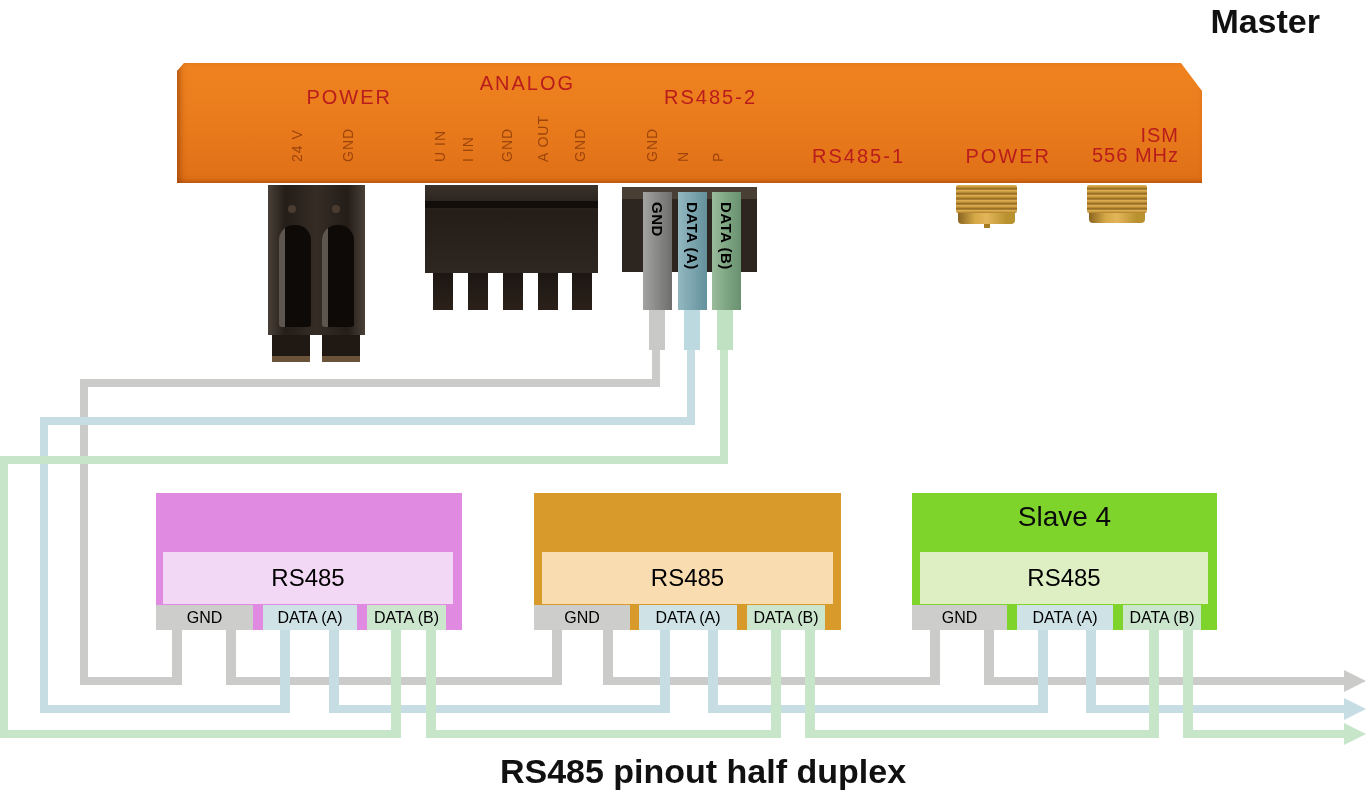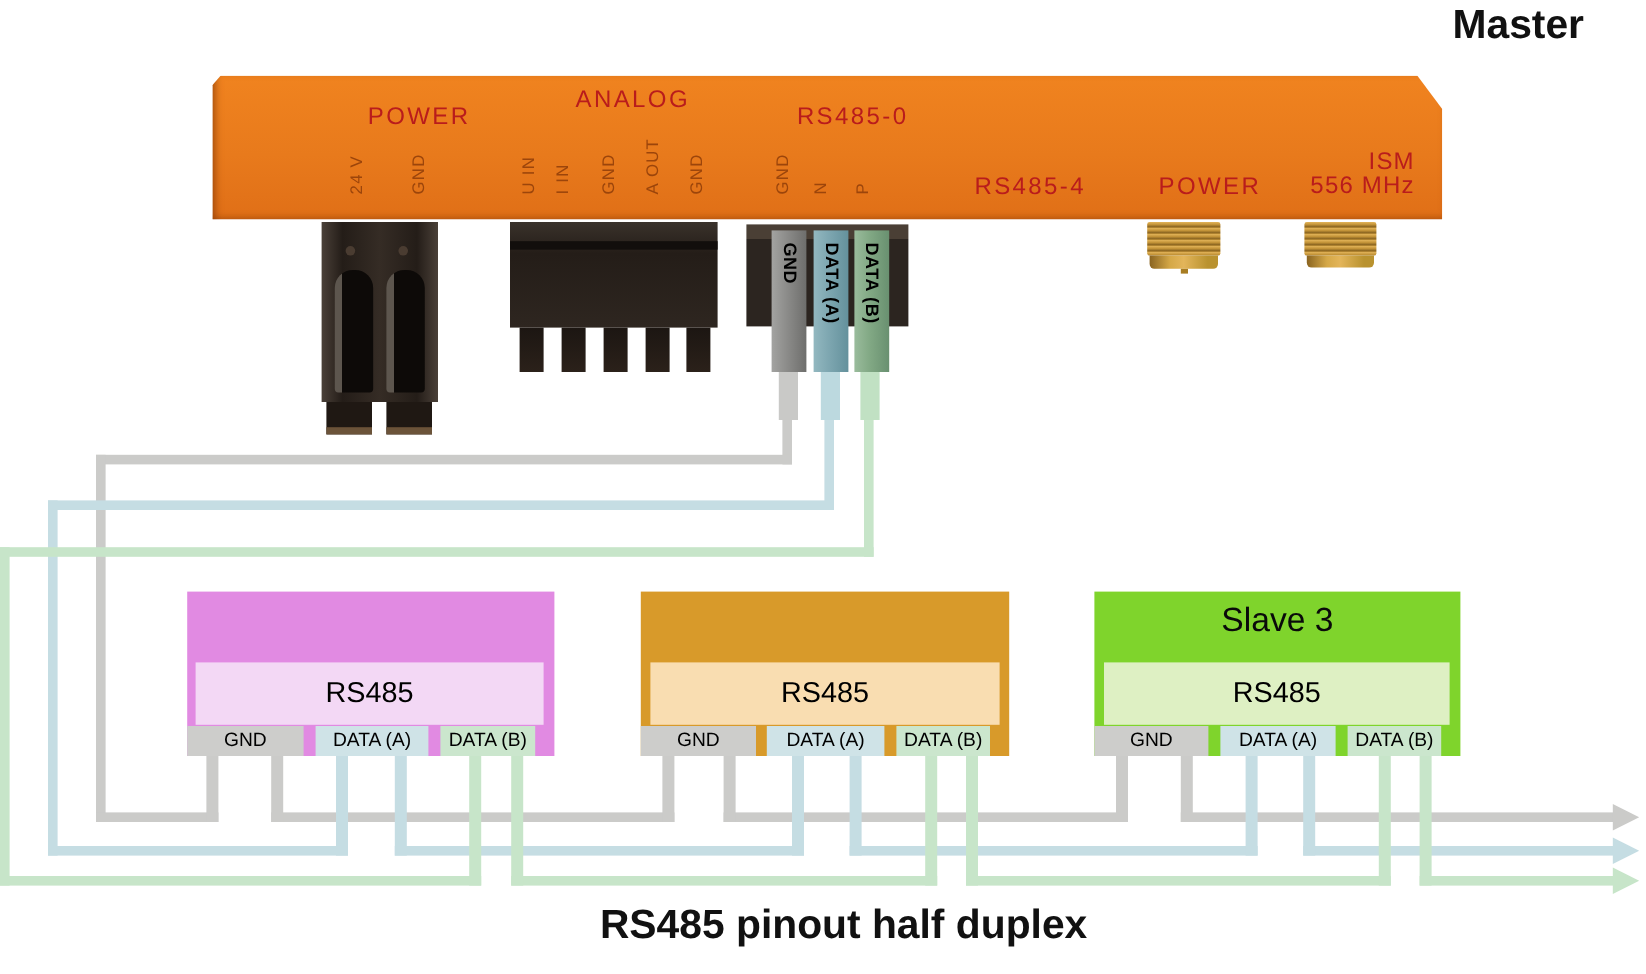--- a/index.html
+++ b/index.html
@@ -91,22 +91,22 @@
   <div class="wire" style="left:984px;top:628px;width:10px;height:57px;background:#cbcbc9;"></div>
   <div class="wire" style="left:1038px;top:628px;width:10px;height:85px;background:#c5dde3;"></div>
   <div class="wire" style="left:1086px;top:628px;width:10px;height:85px;background:#c5dde3;"></div>
   <div class="wire" style="left:1149px;top:628px;width:10px;height:110px;background:#c7e5c9;"></div>
   <div class="wire" style="left:1183px;top:628px;width:10px;height:110px;background:#c7e5c9;"></div>
 
   <div class="master-box"></div>
 
   <div class="sec-label" style="left:252px;top:86px;">POWER</div>
   <div class="sec-label" style="left:435px;top:72px;">ANALOG</div>
-  <div class="sec-label" style="left:617px;top:86px;">RS485-0</div>
-  <div class="sec-label" style="left:765px;top:145px;">RS485-4</div>
+  <div class="sec-label" style="left:617px;top:86px;">RS485-2</div>
+  <div class="sec-label" style="left:765px;top:145px;">RS485-1</div>
   <div class="sec-label" style="left:911px;top:145px;">POWER</div>
   <div class="sec-label" style="left:1039px;top:124px;letter-spacing:1px;">ISM</div>
   <div class="sec-label" style="left:1039px;top:144px;letter-spacing:1px;">556 MHz</div>
 
   <div class="vlabel" style="left:272px;top:129px;">24 V</div>
   <div class="vlabel" style="left:323px;top:129px;">GND</div>
   <div class="vlabel" style="left:415px;top:129px;">U IN</div>
   <div class="vlabel" style="left:443px;top:129px;">I IN</div>
   <div class="vlabel" style="left:482px;top:129px;">GND</div>
   <div class="vlabel" style="left:518px;top:129px;">A OUT</div>
@@ -154,19 +154,19 @@
   <div class="pin-label" style="left:263px;width:94px;background:#cfe3e7;">DATA (A)</div>
   <div class="pin-label" style="left:367px;width:79px;background:#cbe6cd;">DATA (B)</div>
 
   <div class="abs" style="left:534px;top:493px;width:307px;height:137px;background:#d89a2a;"></div>
   <div class="module-box" style="left:542px;width:291px;background:#f9ddb1;">RS485</div>
   <div class="pin-label" style="left:534px;width:96px;background:#cdcdcb;">GND</div>
   <div class="pin-label" style="left:639px;width:98px;background:#cfe3e7;">DATA (A)</div>
   <div class="pin-label" style="left:747px;width:78px;background:#cbe6cd;">DATA (B)</div>
 
   <div class="abs" style="left:912px;top:493px;width:305px;height:137px;background:#7fd42c;"></div>
-  <div class="slave-title" style="left:912px;top:498px;width:305px;">Slave 3</div>
+  <div class="slave-title" style="left:912px;top:498px;width:305px;">Slave 4</div>
   <div class="module-box" style="left:920px;width:288px;background:#def0c3;">RS485</div>
   <div class="pin-label" style="left:912px;width:95px;background:#cdcdcb;">GND</div>
   <div class="pin-label" style="left:1017px;width:96px;background:#cfe3e7;">DATA (A)</div>
   <div class="pin-label" style="left:1123px;width:78px;background:#cbe6cd;">DATA (B)</div>
 
 </div>
 
 </body></html>

